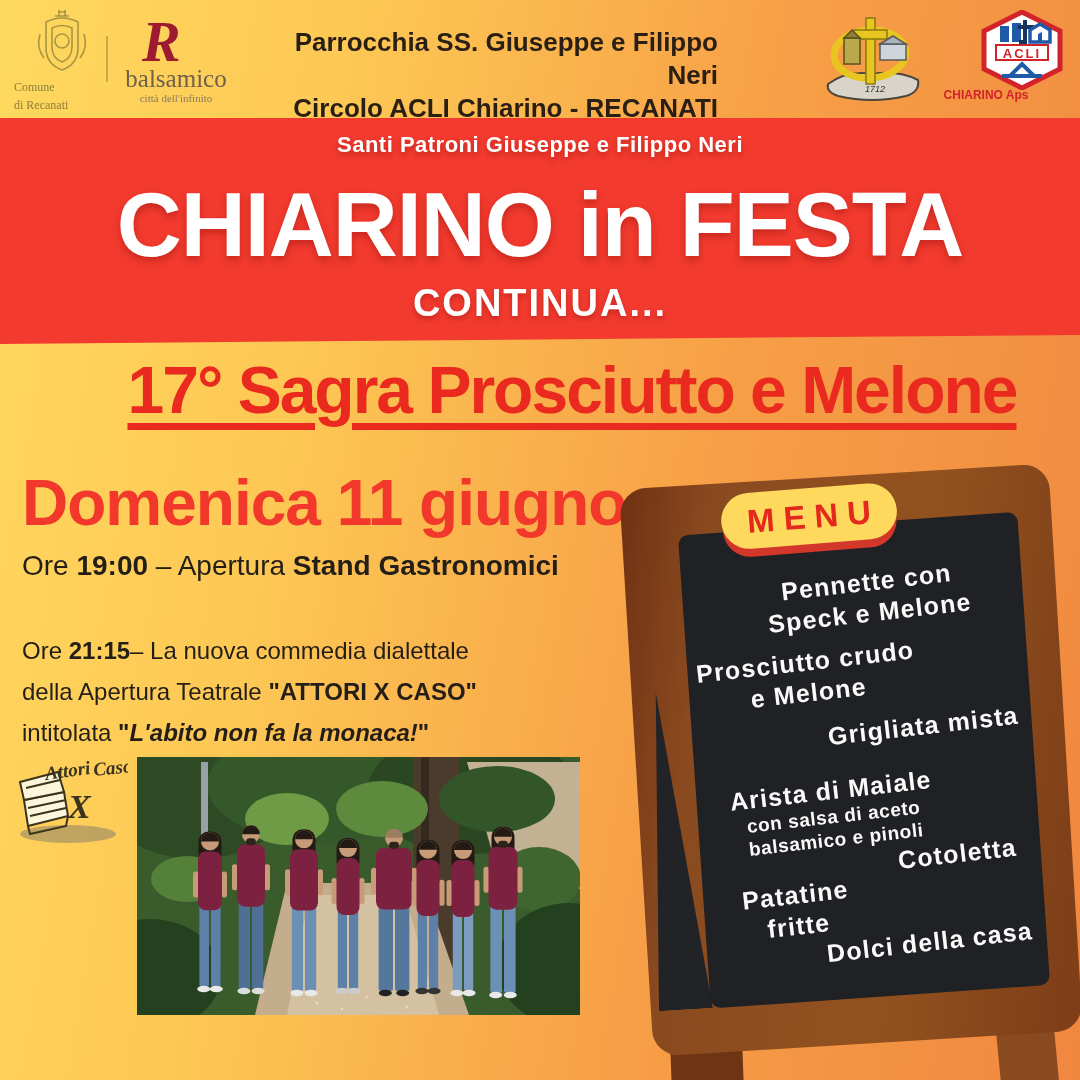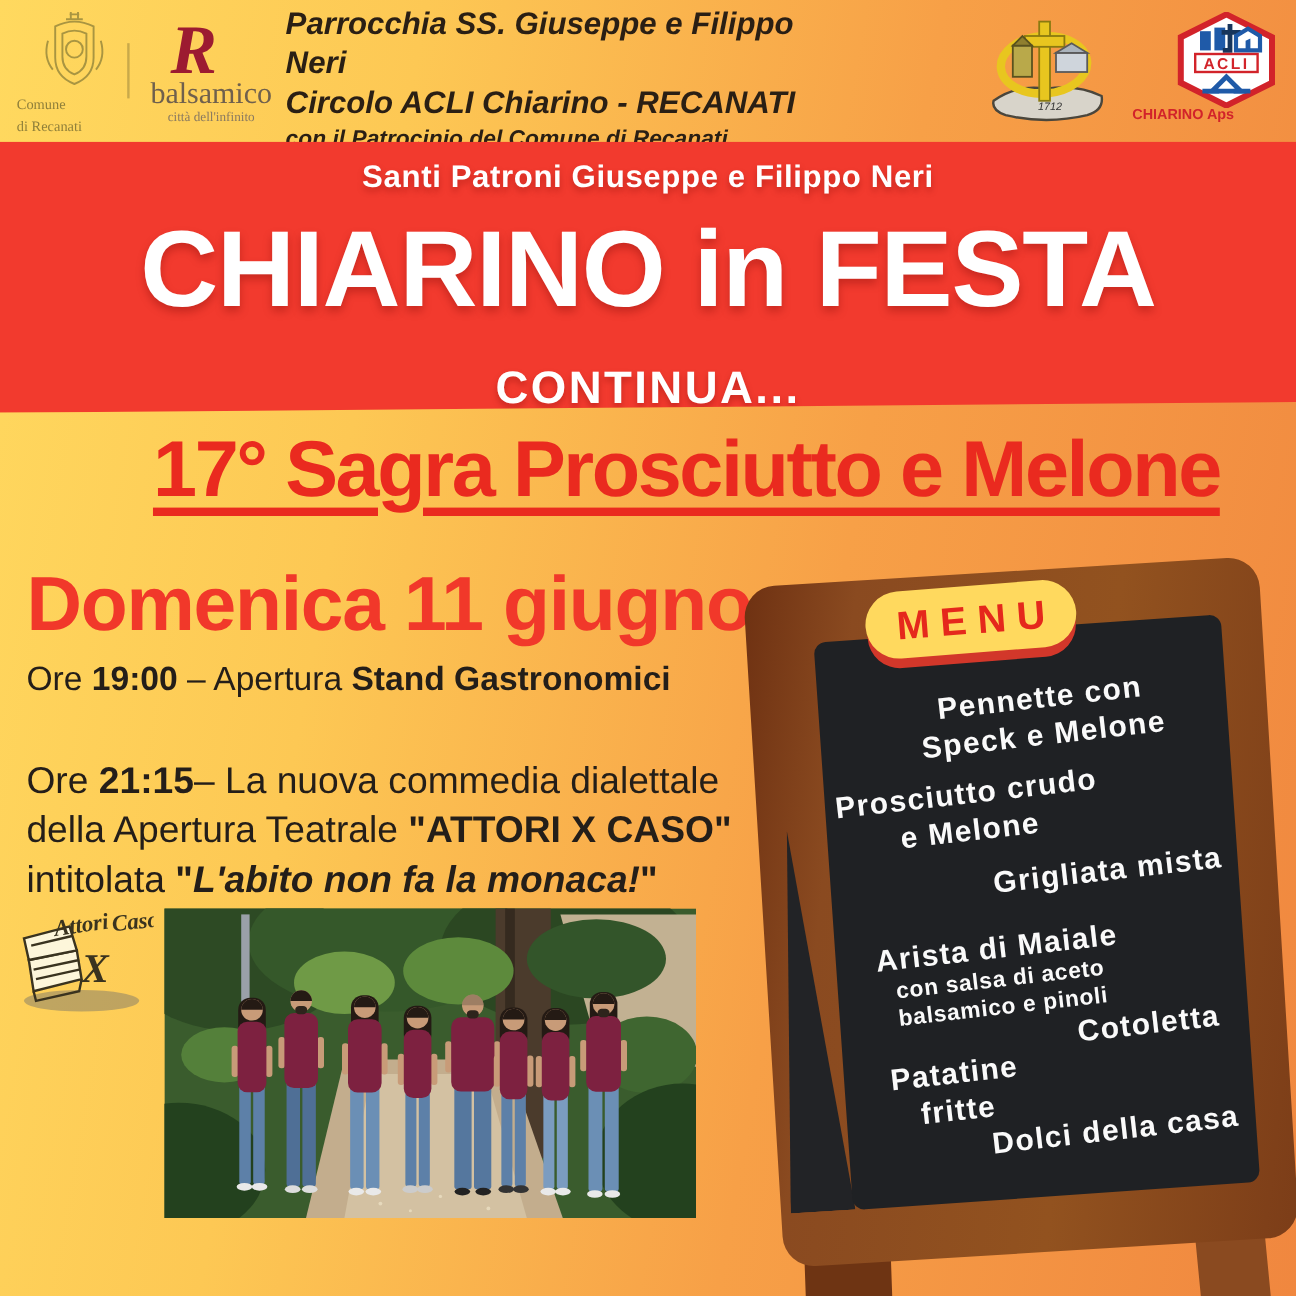--- a/index.html
+++ b/index.html
@@ -4,52 +4,52 @@
 <style>
   html,body{margin:0;padding:0;}
   .poster{position:relative;width:1080px;height:1080px;overflow:hidden;
     font-family:"Liberation Sans","DejaVu Sans",sans-serif;
     background:linear-gradient(100deg,#ffd95f 0%,#fdc854 28%,#f7a047 62%,#f0873f 100%);}
   .abs{position:absolute;}
   .b{font-weight:700;}
   .i{font-style:italic;}
 
   
-  .hdr-center{left:238px;top:3px;width:480px;text-align:left;color:#2a1f14;font-style:italic;}
+  .hdr-center{left:238px;top:26px;width:480px;text-align:right;color:#2a1f14;}
   .hdr-l1,.hdr-l2{font-size:26px;font-weight:700;line-height:33px;}
   .hdr-l3{font-size:19px;font-weight:700;line-height:26px;margin-top:2px;}
   .comune-label{left:14px;top:78px;width:104px;text-align:left;color:#8f7f3a;
     font-family:"Liberation Serif","DejaVu Serif",serif;font-size:12px;line-height:18px;}
   .hdr-divider{left:106px;top:36px;width:2px;height:46px;background:#c9a94a;}
   .recanati-word{left:116px;top:66px;width:120px;text-align:center;color:#6f604d;
     font-family:"Liberation Serif","DejaVu Serif",serif;font-size:25px;line-height:26px;}
   .recanati-tag{left:116px;top:92px;width:120px;text-align:center;color:#8a7a60;
     font-family:"Liberation Serif","DejaVu Serif",serif;font-size:11px;}
   .acli-caption{left:928px;top:88px;width:116px;text-align:center;color:#d2232a;
     font-size:12px;font-weight:700;}
 
   
   .banner{left:0;top:118px;width:1080px;height:226px;background:#f23a2e;color:#fff;
     clip-path:polygon(0 0,100% 0,100% 96%,0 100%);text-align:center;}
-  .banner-sub{position:absolute;left:0;top:14px;width:100%;font-size:26px;font-weight:700;
+  .banner-sub{position:absolute;left:0;top:14px;width:100%;font-size:22px;font-weight:700;
     letter-spacing:.5px;text-shadow:0 3px 5px rgba(120,10,5,.35);}
   .banner-title{position:absolute;left:0;top:56px;width:100%;font-size:90px;font-weight:700;
     letter-spacing:-1px;text-shadow:0 4px 7px rgba(120,10,5,.35);}
   .banner-cont{position:absolute;left:0;top:164px;width:100%;font-size:38px;font-weight:700;
-    letter-spacing:2px;text-shadow:0 3px 5px rgba(120,10,5,.35);margin-top:21px;}
+    letter-spacing:2px;text-shadow:0 3px 5px rgba(120,10,5,.35);}
 
   
   .sagra{left:0;top:352px;width:1080px;text-align:center;color:#ea2a1f;font-size:66px;
     font-weight:700;letter-spacing:-2px;white-space:nowrap;padding-left:32px;}
   .sagra span{text-decoration:underline;text-decoration-thickness:7px;text-underline-offset:10px;}
 
   
   .date{left:22px;top:466px;color:#f1382a;font-size:64px;font-weight:700;letter-spacing:-1px;}
   .opening{left:22px;top:550px;color:#241e19;font-size:28px;}
-  .show{left:22px;top:630px;color:#241e19;font-size:31px;line-height:41px;}
+  .show{left:22px;top:630px;color:#241e19;font-size:24px;line-height:41px;}
 
   
   .board-wrap{left:636px;top:476px;width:430px;height:568px;transform:rotate(-3.5deg);}
   .board-frame{position:absolute;inset:0;border-radius:26px;
     background:linear-gradient(100deg,#6e3112 0%,#8a4a20 18%,#92521f 60%,#7c3d18 100%);}
   .board-dark-leg{position:absolute;left:8px;top:205px;width:54px;height:318px;background:#222326;
     clip-path:polygon(30% 0,0 100%,100% 100%);}
   .board-surface{position:absolute;left:58px;top:48px;right:32px;bottom:46px;background:#1f2124;
     border-radius:10px;transform:rotate(-.5deg);}
   .leg-left{position:absolute;left:16px;top:540px;width:72px;height:126px;background:#6e3413;

